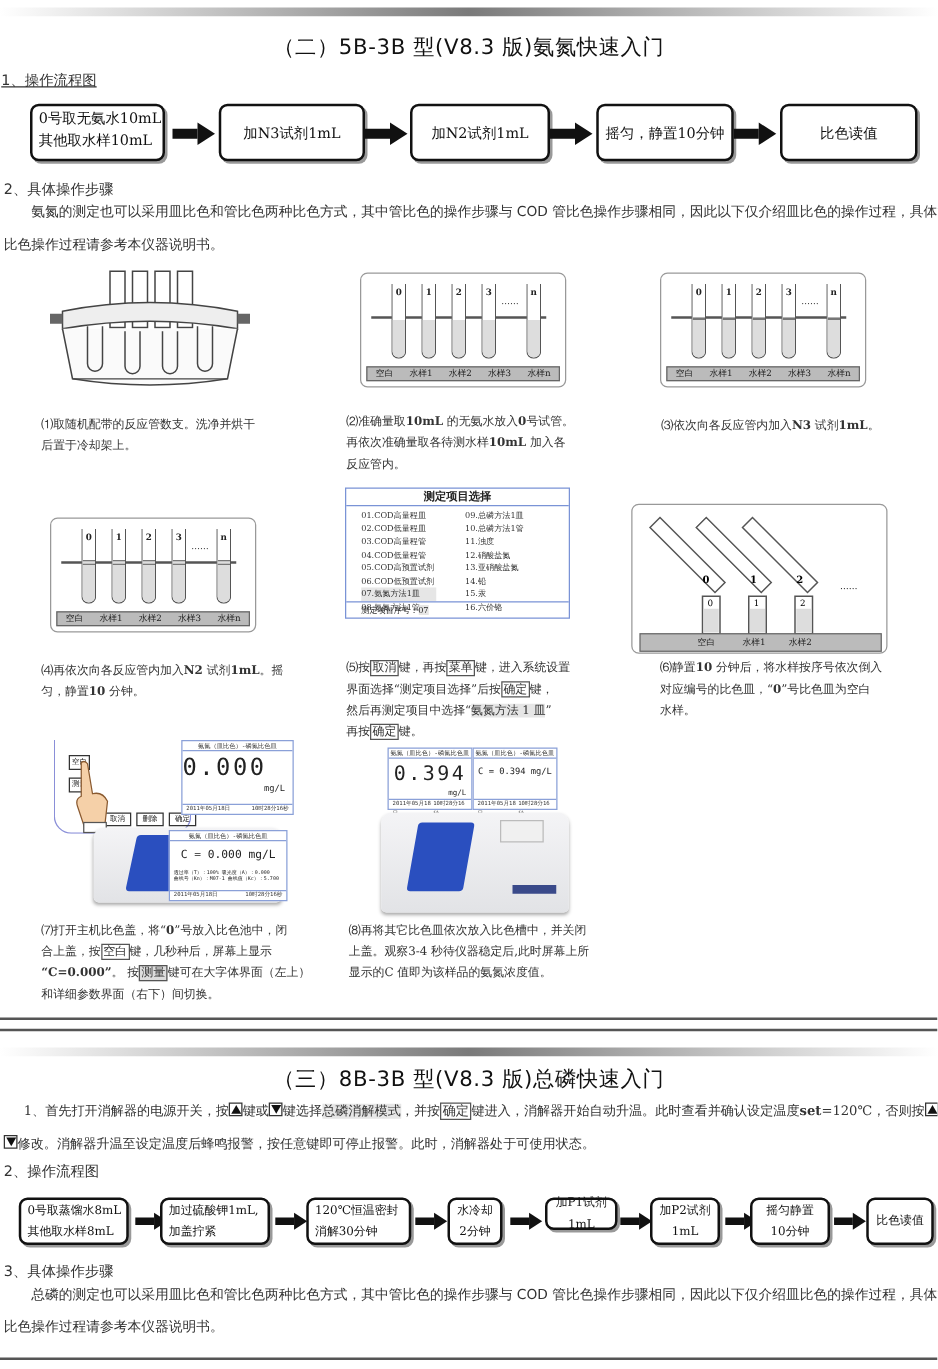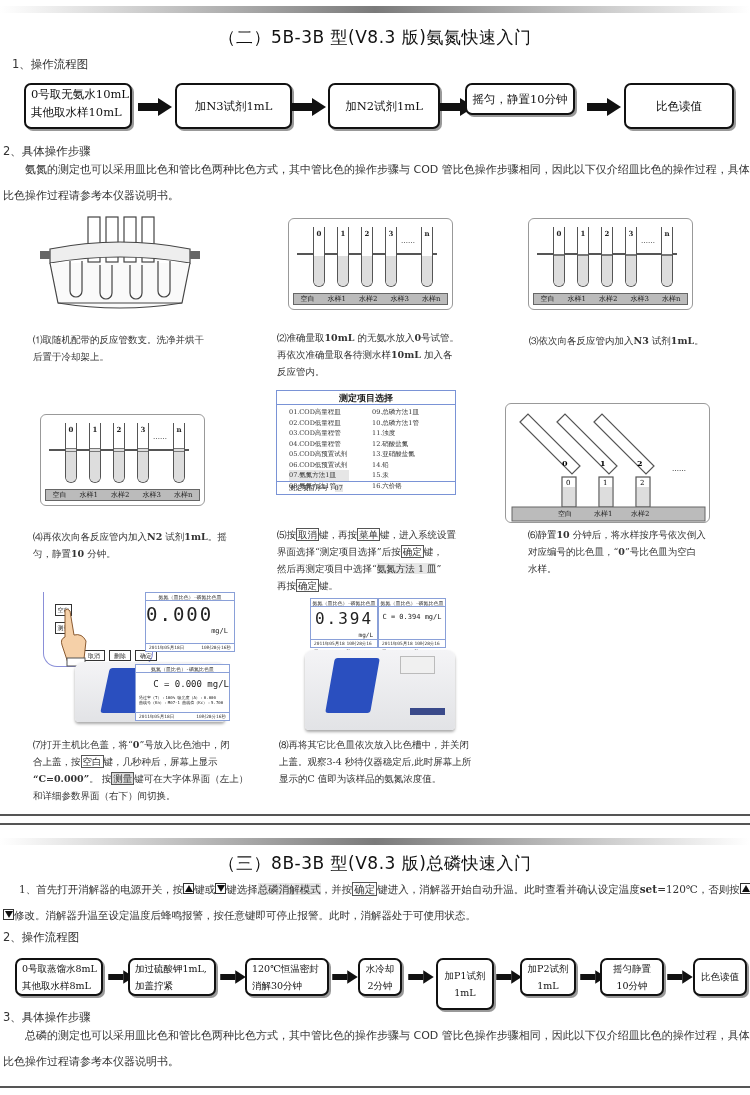--- a/index.html
+++ b/index.html
@@ -38,21 +38,21 @@
 .hr{position:absolute;left:0;width:750px;height:2px;background:#555;}
 .tri{display:inline-block;border:1px solid #333;width:11px;height:11px;position:relative;vertical-align:-1px;}
 .tri.up::after{content:"";position:absolute;left:1px;top:1px;border-left:4px solid transparent;border-right:4px solid transparent;border-bottom:7px solid #111;}
 .tri.dn::after{content:"";position:absolute;left:1px;top:1px;border-left:4px solid transparent;border-right:4px solid transparent;border-top:7px solid #111;}
 </style>
 </head>
 <body>
 
 <div class="gbar" style="left:0;top:6px;width:750px;"></div>
 <div class="title" style="top:26px;">（二）5B-3B 型(V8.3 版)氨氮快速入门</div>
-<div class="sec" style="left:12px;top:57px;">1、操作流程图</div>
+<div class="sec" style="left:1px;top:57px;text-decoration:underline;">1、操作流程图</div>
 
 <div class="fbox left" style="left:24px;top:83px;width:108px;height:46px;flex-direction:column;align-items:flex-start;">
   <span>0号取无氨水10mL</span>
   <span>其他取水样10mL</span>
 </div>
 <div class="arrow" style="left:138px;top:100px;">
     <div class="shaft"></div>
     <div class="head"></div>
   </div>
 <div class="fbox" style="left:175px;top:83px;width:117px;height:46px;">
@@ -62,21 +62,21 @@
     <div class="shaft"></div>
     <div class="head"></div>
   </div>
 <div class="fbox" style="left:328px;top:83px;width:112px;height:46px;">
     <span>加N2试剂1mL</span>
   </div>
 <div class="arrow" style="left:440px;top:100px;">
     <div class="shaft"></div>
     <div class="head"></div>
   </div>
-<div class="fbox" style="left:465px;top:83px;width:110px;height:32px;">
+<div class="fbox" style="left:477px;top:83px;width:110px;height:46px;">
     <span>摇匀，静置10分钟</span>
   </div>
 <div class="arrow" style="left:587px;top:100px;">
     <div class="shaft"></div>
     <div class="head"></div>
   </div>
 <div class="fbox" style="left:624px;top:83px;width:110px;height:46px;">
     <span>比色读值</span>
   </div>
 
@@ -299,21 +299,21 @@
     <div class="ft">
         <span>2011年05月18日</span>
         <span>10时28分16秒</span>
       </div>
   </div>
   <div class="device" style="left:40px;top:70px;width:150px;height:60px;">
     <div class="keypad" style="left:30px;top:6px;width:45px;height:45px;transform:skewX(-12deg);"></div>
   </div>
   <div class="lcd" style="left:100px;top:72px;width:95px;height:57px;">
     <div class="hd">氨氮（皿比色）-磷氮比色皿</div>
-    <div style="font-size:9px;text-align:right;line-height:22px;">C = 0.000  mg/L</div>
+    <div style="font-size:9px;text-align:center;line-height:22px;">C = 0.000  mg/L</div>
     <div style="font-size:4px;padding-left:3px;">透过率（T）：100%    吸光度（A）：0.000</div>
     <div style="font-size:4px;padding-left:3px;">曲线号（Kn）：M07-1   曲线值（Kc）：5.700</div>
     <div class="ft">
         <span>2011年05月18日</span>
         <span>10时28分16秒</span>
       </div>
   </div>
 </div>
 <div class="cap" style="left:33px;top:736px;width:220px;">
   <div><span>⑺打开主机比色盖，将“</span><b>0</b><span>”号放入比色池中，闭</span></div>
@@ -392,21 +392,21 @@
     <div class="head"></div>
   </div>
 <div class="fbox" style="left:358px;top:958px;width:44px;height:38px;flex-direction:column;font-size:9.5px;line-height:17px;">
     <span>水冷却</span>
     <span>2分钟</span>
   </div>
 <div class="arrow" style="left:404px;top:970px;transform:scale(0.75);">
     <div class="shaft"></div>
     <div class="head"></div>
   </div>
-<div class="fbox" style="left:436px;top:958px;width:58px;height:52px;flex-direction:column;font-size:9.5px;line-height:17px;">
+<div class="fbox" style="left:436px;top:958px;width:58px;height:26px;flex-direction:column;font-size:9.5px;line-height:17px;">
     <span>加P1试剂</span>
     <span>1mL</span>
   </div>
 <div class="arrow" style="left:492px;top:970px;transform:scale(0.75);">
     <div class="shaft"></div>
     <div class="head"></div>
   </div>
 <div class="fbox" style="left:520px;top:958px;width:56px;height:38px;flex-direction:column;font-size:9.5px;line-height:17px;">
     <span>加P2试剂</span>
     <span>1mL</span>

